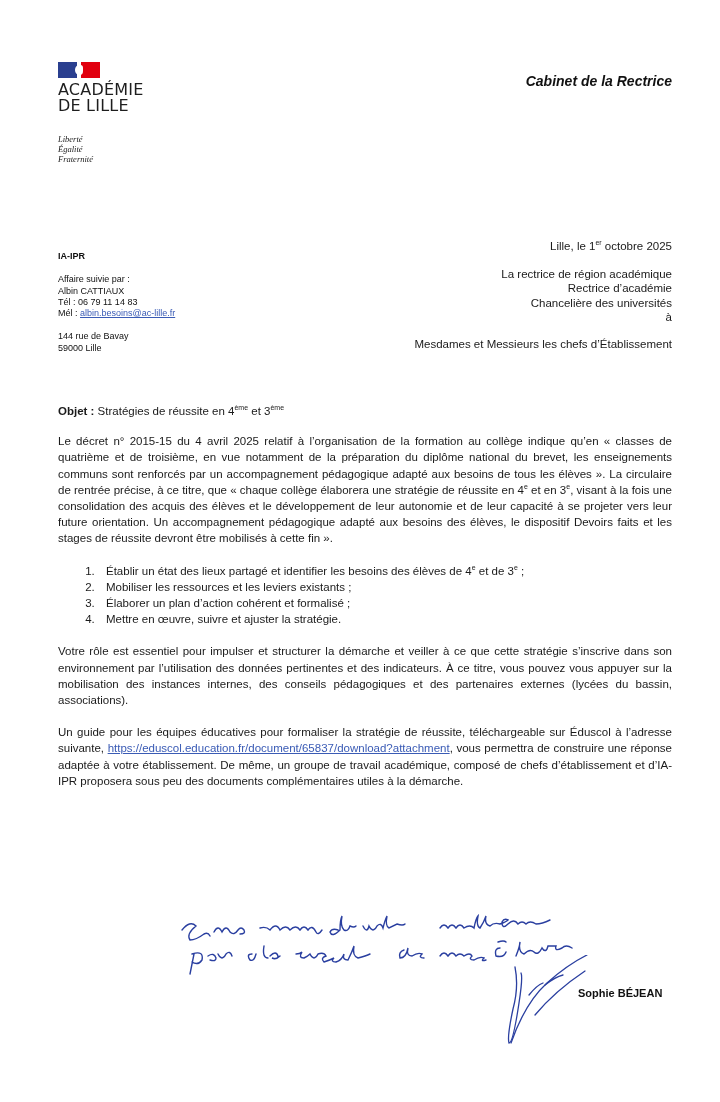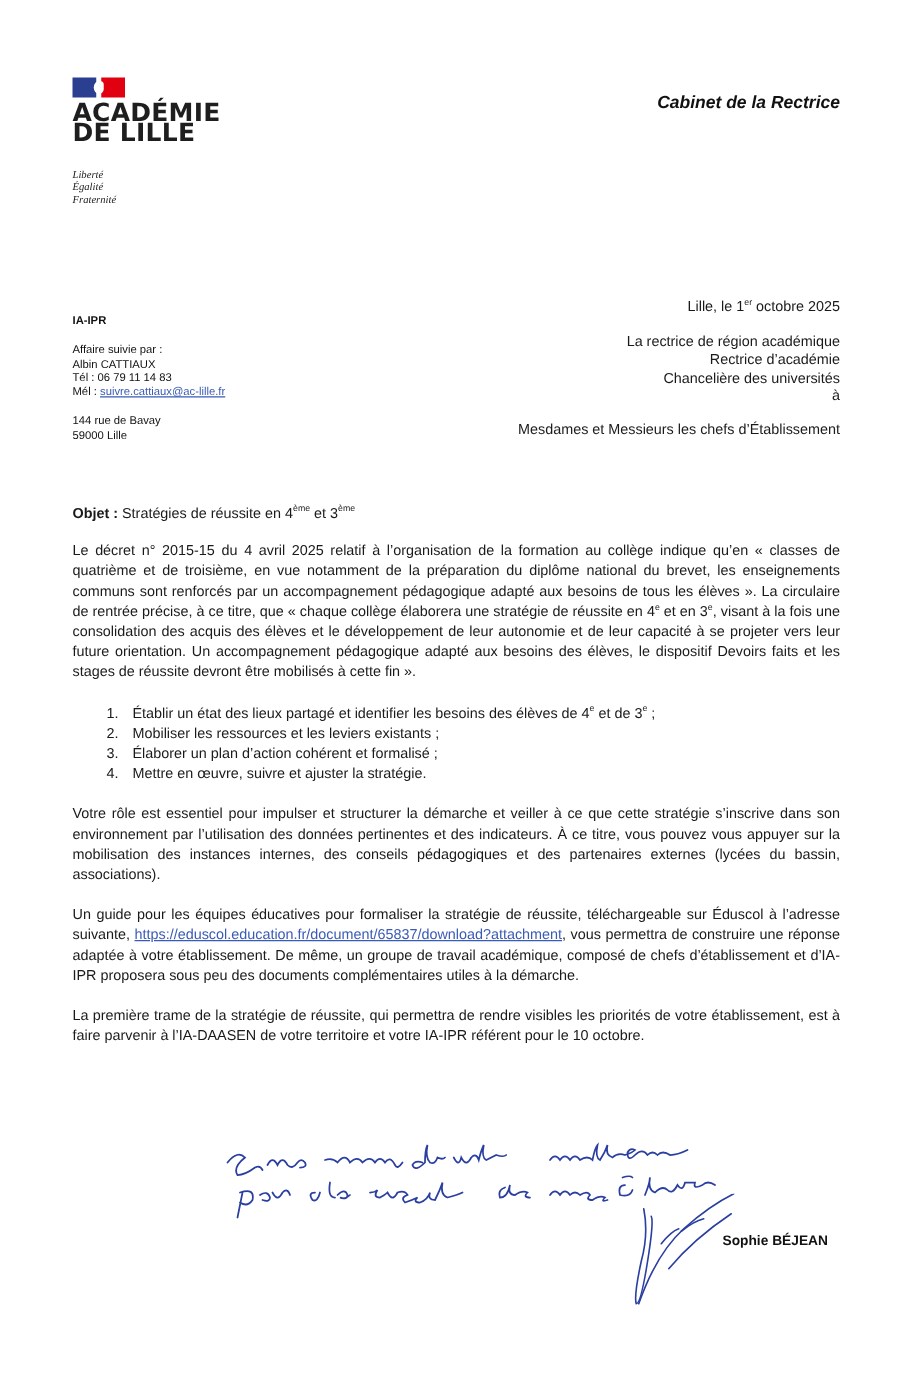--- a/index.html
+++ b/index.html
@@ -6,21 +6,21 @@
   body { width: 720px; height: 1102px; position: relative; overflow: hidden;
          font-family: "Liberation Sans", sans-serif; color: #1a1a1a; }
   .abs { position: absolute; }
 
   
   .logo { left: 58px; top: 62px; }
   .flag { position: relative; width: 42px; height: 16px; }
   .flag .blue { position: absolute; left: 0; top: 0; width: 19px; height: 16px; background: #2a3f8f; }
   .flag .red { position: absolute; left: 23px; top: 0; width: 19px; height: 16px; background: #e1000f; }
   .flag .mid { position: absolute; left: 17px; top: 3px; width: 8px; height: 10px; background: #fff; border-radius: 50% 30% 40% 50%; }
-  .acad { font-family: "DejaVu Sans", sans-serif; font-weight: bold; font-size: 20px; line-height: 16px; color: #1e1e1e; margin-top: 4px; letter-spacing: 0.2px; }
+  .acad { font-family: "DejaVu Sans", sans-serif; font-weight: normal; font-size: 16px; line-height: 16px; color: #1e1e1e; margin-top: 4px; letter-spacing: 0.2px; }
   .devise { font-family: "Liberation Serif", serif; font-style: italic; font-size: 8.5px; line-height: 10px; margin-top: 20px; color: #222; }
 
   .cabinet { right: 48px; top: 73px; font-weight: bold; font-size: 14px; color: #111; font-style: italic; }
 
   
   .left-col { left: 58px; top: 239px; font-size: 9px; line-height: 11.3px; color: #111; }
   .left-col .service { font-weight: bold; font-size: 9px; margin-bottom: 12px; margin-top: 12px; }
   .left-col a { color: #3a5bb5; text-decoration: underline; }
   .left-col .addr { margin-top: 12px; }
 
@@ -66,21 +66,21 @@
   </div>
 </div>
 
 <div class="abs cabinet">Cabinet de la Rectrice</div>
 
 <div class="abs left-col">
   <div class="service">IA-IPR</div>
   <div>Affaire suivie par :</div>
   <div>Albin CATTIAUX</div>
   <div>Tél : 06 79 11 14 83</div>
-  <div><span>Mél : </span><a>suivre.cattiaux@ac-lille.fr</a></div>
+  <div><span>Mél : </span><a>albin.besoins@ac-lille.fr</a></div>
   <div class="addr">144 rue de Bavay</div>
   <div>59000 Lille</div>
 </div>
 
 <div class="abs date"><span>Lille, le 1</span><sup>er</sup><span> octobre 2025</span></div>
 
 <div class="abs sender">
   <div>La rectrice de région académique</div>
   <div>Rectrice d’académie</div>
   <div>Chancelière des universités</div>
@@ -102,21 +102,20 @@
     <li>Mettre en œuvre, suivre et ajuster la stratégie.</li>
   </ol>
   <div class="gap"></div>
 
   <p>Votre rôle est essentiel pour impulser et structurer la démarche et veiller à ce que cette stratégie s’inscrive dans son environnement par l’utilisation des données pertinentes et des indicateurs. À ce titre, vous pouvez vous appuyer sur la mobilisation des instances internes, des conseils pédagogiques et des partenaires externes (lycées du bassin, associations).</p>
   <div class="gap"></div>
 
   <p><span>Un guide pour les équipes éducatives pour formaliser la stratégie de réussite, téléchargeable sur Éduscol à l’adresse suivante, </span><a>https://eduscol.education.fr/document/65837/download?attachment</a><span>, vous permettra de construire une réponse adaptée à votre établissement. De même, un groupe de travail académique, composé de chefs d’établissement et d’IA-IPR proposera sous peu des documents complémentaires utiles à la démarche.</span></p>
   <div class="gap"></div>
 
-  <p>La première trame de la stratégie de réussite, qui permettra de rendre visibles les priorités de votre établissement, est à faire parvenir à l’IA-DAASEN de votre territoire et votre IA-IPR référent pour le 10 octobre.</p>
 </div>
 
 <svg class="abs hand" viewBox="0 0 500 70">
   <title>Je vous remercie de votre mobilisation</title>
   <g fill="none" stroke="#2a3fa0" stroke-width="1.4" stroke-linecap="round">
 
     <path d="M4,20 q8,-10 14,-4 q-10,8 -6,14 q6,0 14,-6 q4,-2 6,2 M36,22 q4,-8 8,0 q4,-8 8,0 q4,4 8,-2 q3,-4 6,0 q2,4 -4,4"></path>
     <path d="M82,18 q6,-2 10,2 q6,-8 10,0 q6,-6 10,0 q6,-6 10,0 q4,-6 8,0 q4,-6 8,2 q2,4 6,-2"></path>
     <path d="M160,20 q-6,-2 -8,2 q2,6 10,-2 q0,-10 2,-14 q-2,10 2,14 q4,2 6,-4 q4,2 6,0 M185,16 q4,8 6,0 q4,8 8,0 q4,-4 6,2 q2,-8 4,-12 q-2,10 2,12 q4,-2 8,-4 q6,2 8,0"></path>
     <path d="M262,18 q4,-6 8,0 q4,-6 8,0 q4,-6 8,0 q6,-4 10,0 q2,-10 4,-12 q-2,10 2,12 q4,-6 6,-12 q-2,8 4,10 q4,-4 10,-2 q6,-2 8,-4 q-4,-2 -6,2 q0,8 6,2 q6,-6 10,0 q4,-4 8,0 q4,-4 10,0 q6,0 14,-4"></path>

